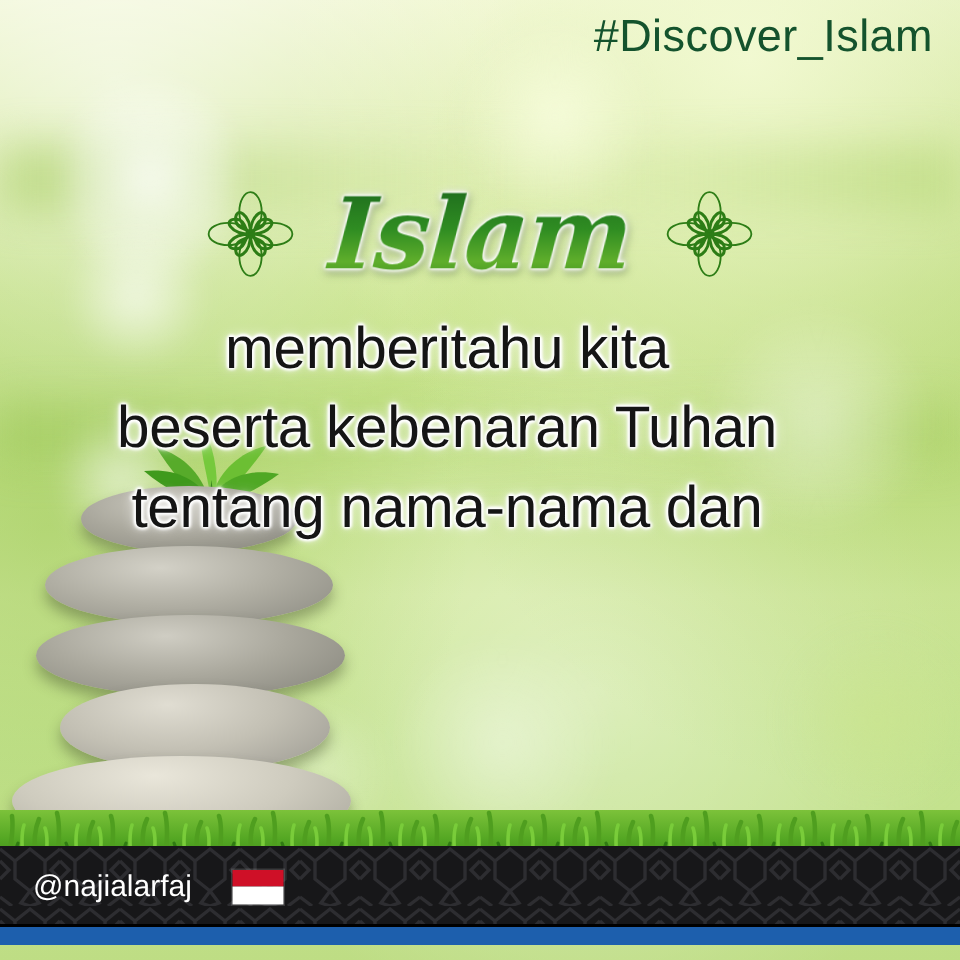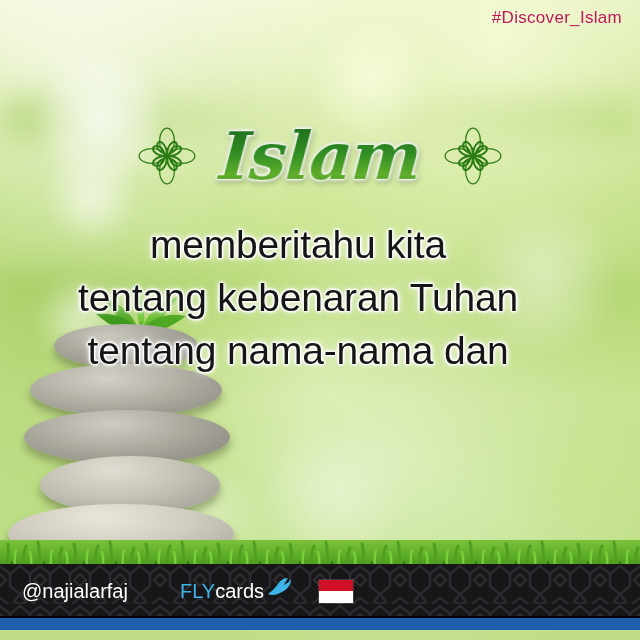--- a/index.html
+++ b/index.html
@@ -51,22 +51,22 @@
     left: 0; right: 0;
     filter: blur(14px);
     pointer-events: none;
   }
 
   
   .hashtag {
     position: absolute;
     top: 8px;
     right: 18px;
-    font-size: 17px;
-    color: #be185d;
+    font-size: 30px;
+    color: #14532d;
     letter-spacing: .3px;
     white-space: nowrap;
   }
 
   
   .title-row {
     position: absolute;
     top: 108px;
     left: 0;
     width: 100%;
@@ -93,21 +93,21 @@
     filter:
       drop-shadow(0 0 1.2px #fff) drop-shadow(0 0 1.2px #fff)
       drop-shadow(0 0 2.5px #fff) drop-shadow(1px 2px 2px rgba(60,90,30,.45));
     transform: skewX(-4deg);
     padding: 0 4px;
   }
 
   
   .body-text {
     position: absolute;
-    top: 218px;
+    top: 206px;
     left: 0;
     width: 596px;
     text-align: center;
     color: #151515;
     font-size: 39px;
     line-height: 53px;
     letter-spacing: -.2px;
     text-shadow:
        0 0 3px #fff,  0 0 3px #fff,  0 0 5px #fff,
        1px 0 2px #fff, -1px 0 2px #fff,
@@ -262,21 +262,21 @@
     <div class="stone" style="left:6px;top:124px;width:206px;height:54px;
                 background:radial-gradient(ellipse at 42% 26%, #cfcdc3 0%, #aaa89d 48%, #84837a 100%);"></div>
     <div class="stone" style="left:22px;top:170px;width:180px;height:58px;
                 background:radial-gradient(ellipse at 40% 24%, #e0ddd2 0%, #c3c0b4 48%, #9a9890 100%);"></div>
     <div class="stone" style="left:-10px;top:218px;width:226px;height:60px;
                 background:radial-gradient(ellipse at 42% 22%, #e9e6da 0%, #cecbbe 50%, #a6a499 100%);"></div>
   </div>
 
   <div class="body-text">
     <span class="ln">memberitahu kita</span>
-    <span class="ln">tentang kebenaran Tuhan</span>
+    <span class="ln">beserta kebenaran Tuhan</span>
     <span class="ln">tentang nama-nama dan</span>
   </div>
 
   <div class="grass">
     <div class="grass-base"></div>
     <svg viewBox="0 0 640 48" preserveAspectRatio="none" style="position:absolute;inset:0;width:100%;height:100%">
       <g stroke-linecap="round" fill="none">
         <g stroke="#4f9e1f" stroke-width="3">
           <path d="M6 48 C4 30 10 18 8 4"></path>
             <path d="M22 48 C26 32 20 20 26 6"></path>
@@ -392,27 +392,20 @@
               <path d="M30 10 L40 2"></path>
           </g>
         </pattern>
       </defs>
       <rect width="640" height="52" fill="url(#arab)"></rect>
     </svg>
 
     <div class="footer-inner">
       <span class="fi-handle">@najialarfaj</span>
 
-      <span class="fi-brand">
-        <span class="fly">FLY</span>
-          <span class="cards">cards</span>
-        <svg class="bird" viewBox="0 0 26 20">
-          <path d="M2 17 C6 14 9 11 12 7 C14 4 17 1 22 1 C20 4 19 6 18 8 C22 6 24 4 25 2 C25 7 22 12 16 15 C11 18 6 19 2 17 Z" fill="#3fb4e8"></path>
-        </svg>
-      </span>
 
 
       <span class="flag">
         <span class="r" style="display:block"></span>
         <span class="w" style="display:block"></span>
       </span>
     </div>
 
     <div class="footer-strip"></div>
   </div>

